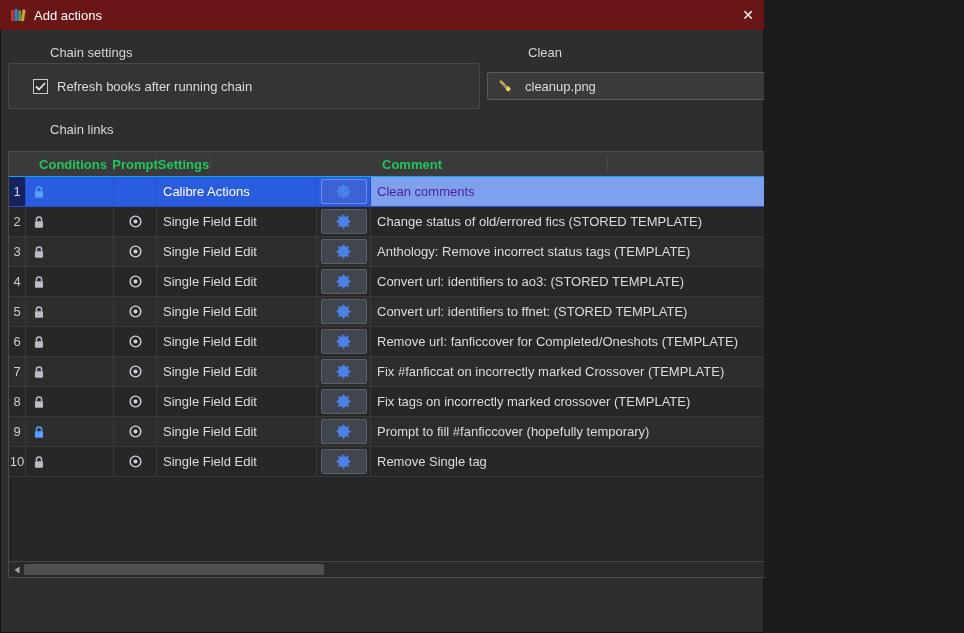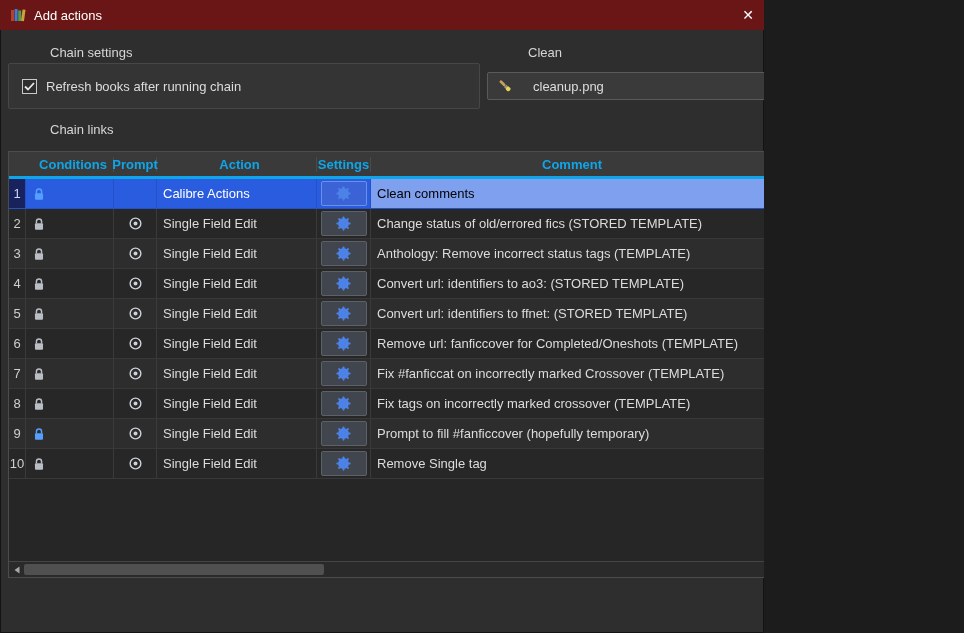--- a/index.html
+++ b/index.html
@@ -12,56 +12,56 @@
   .titlebar .title{color:#ffffff;}
   .close-btn{margin-left:auto;color:#ffffff;font-size:14px;cursor:default;line-height:1;}
   
   .sec-label{position:absolute;color:#d6d6d6;margin-left:41px;}
   .lbl-chain-settings{left:9px;top:45px;}
   .lbl-icon{left:487px;top:45px;}
   .lbl-chain-links{left:9px;top:122px;}
   
   .checkbox-group{position:absolute;left:8px;top:63px;width:472px;height:46px;
     background:#343434;border:1px solid #474747;border-radius:2px;
-    display:flex;align-items:center;padding:0 13px;gap:9px;box-sizing:border-box;}
+    display:flex;align-items:center;padding:0 24px;gap:9px;box-sizing:border-box;}
   .checkbox-box{width:15px;height:15px;border:1px solid #c9c9c9;background:#2e2e2e;
     display:flex;align-items:center;justify-content:center;box-sizing:border-box;}
   .checkbox-box svg{display:none;}
   .checkbox-box.checked svg{display:block;}
   
   .combo{position:absolute;left:487px;top:72px;width:451px;height:28px;background:#3a3a3a;
     border:1px solid #5a5a5a;border-radius:2px;display:flex;align-items:center;
-    padding:0 9px;gap:20px;box-sizing:border-box;}
+    padding:0 9px;gap:12px;box-sizing:border-box;}
   .combo .combo-arrow{margin-left:auto;}
   
   .table{position:absolute;left:8px;top:151px;width:901px;height:427px;
     border:1px solid #4c4c4c;background:#262626;display:flex;flex-direction:column;
     box-sizing:border-box;}
   .thead{display:flex;height:24px;min-height:24px;background:#3a3a3a;
-    border-bottom:3px solid #0ea5e9;font-weight:bold;color:#0ea5e9;align-items:center;}
+    border-bottom:1px solid #0ea5e9;font-weight:bold;color:#22c55e;align-items:center;}
   .thead .cell{display:flex;align-items:center;justify-content:center;
     border-right:1px solid #4a4a4a;box-sizing:border-box;}
   .tbody{flex:1;overflow:hidden;}
   .trow{display:flex;height:30px;background:#272727;}
   .tbody .trow:nth-child(odd){background:#2d2d2d;}
   .trow .cell{display:flex;align-items:center;border-right:1px solid #3a3a3a;
     border-bottom:1px solid #383838;box-sizing:border-box;overflow:hidden;white-space:nowrap;}
   .c-num{width:17px;justify-content:center;color:#cfcfcf;}
   .c-cond{width:88px;padding-left:7px;}
   .c-scope{width:43px;justify-content:center;}
   .c-action{width:160px;padding-left:6px;}
   .c-set{width:54px;justify-content:center;}
   .c-comment{width:397px;padding-left:6px;}
   .c-tail{flex:1;border-right:none;}
   .gearbtn{width:46px;height:25px;background:#41454d;border:1px solid #5c6068;
     border-radius:2px;display:flex;align-items:center;justify-content:center;box-sizing:border-box;}
   .trow.selected{background:#2a5ce0 !important;color:#ffffff;}
   .trow.selected .cell{border-right-color:#2450c8;border-bottom-color:#2450c8;}
   .trow.selected .c-num{background:#18235e;color:#d0d6f5;}
-  .trow.selected .c-comment{background:#7fa0ee;color:#000000;}
+  .trow.selected .c-comment{background:#7fa0ee;color:#4c1d95;}
   .trow.selected .c-tail{background:#1534b0;}
   .trow.selected .gearbtn{background:#3b63d6;border-color:#6c8fe8;}
   
   .hscroll{height:15px;min-height:15px;border-top:1px solid #454545;background:#2a2a2a;
     position:relative;display:flex;align-items:center;}
   .hs-arrow{width:15px;height:100%;display:flex;align-items:center;justify-content:center;}
   .hs-arrow.right{margin-left:auto;}
   .hs-thumb{position:absolute;left:15px;width:300px;top:2px;bottom:2px;background:#505050;
     border-radius:2px;}
   
@@ -117,21 +117,20 @@
     </svg>
   </div>
 
   <div class="sec-label lbl-chain-links">Chain links</div>
 
   <div class="table">
     <div class="thead">
       <div class="cell c-num"></div>
       <div class="cell c-cond">Conditions</div>
       <div class="cell c-scope">Prompt</div>
-      <div class="cell c-action">Action</div>
       <div class="cell c-set">Settings</div>
       <div class="cell c-comment">Comment</div>
       <div class="cell c-tail"></div>
     </div>
     <div class="tbody">
         <div class="trow selected">
           <div class="cell c-num">1</div>
           <div class="cell c-cond">
             <svg width="12" height="14" viewBox="0 0 14 16">
               <path d="M4 7.5 V5.2 a3 3 0 0 1 6 0 V7.5" fill="none" stroke="#55a0ff" stroke-width="1.7"></path>

